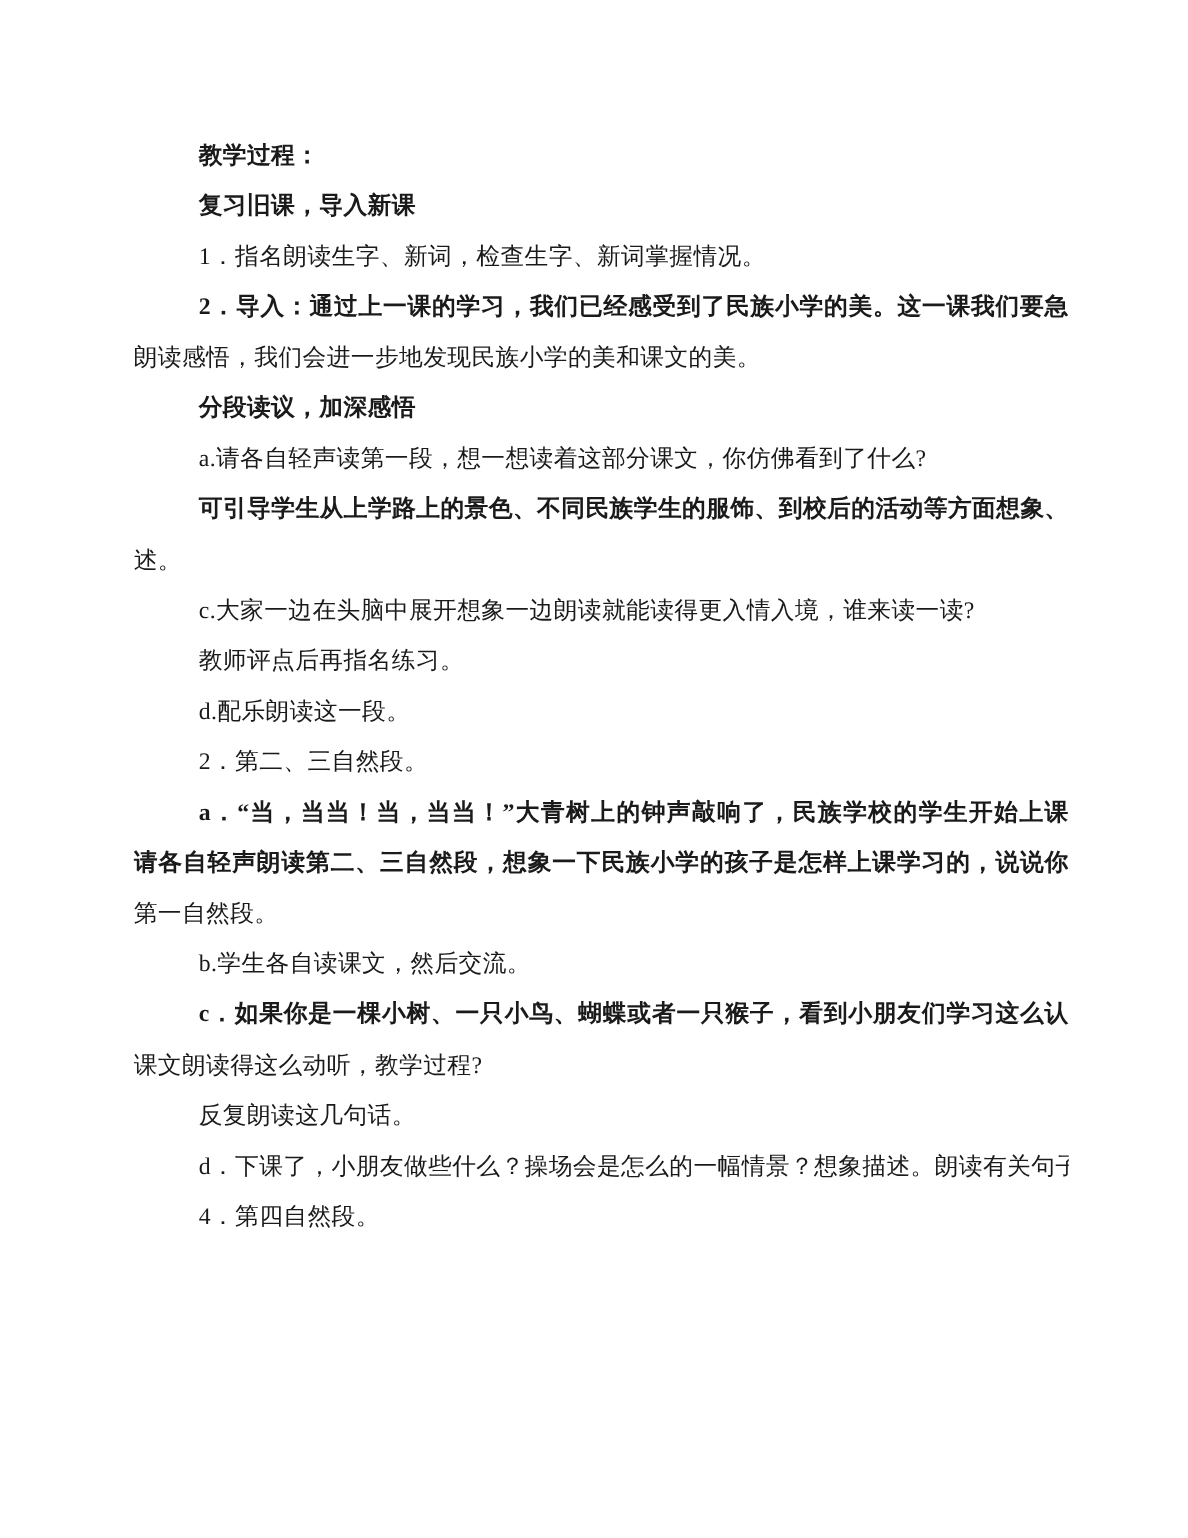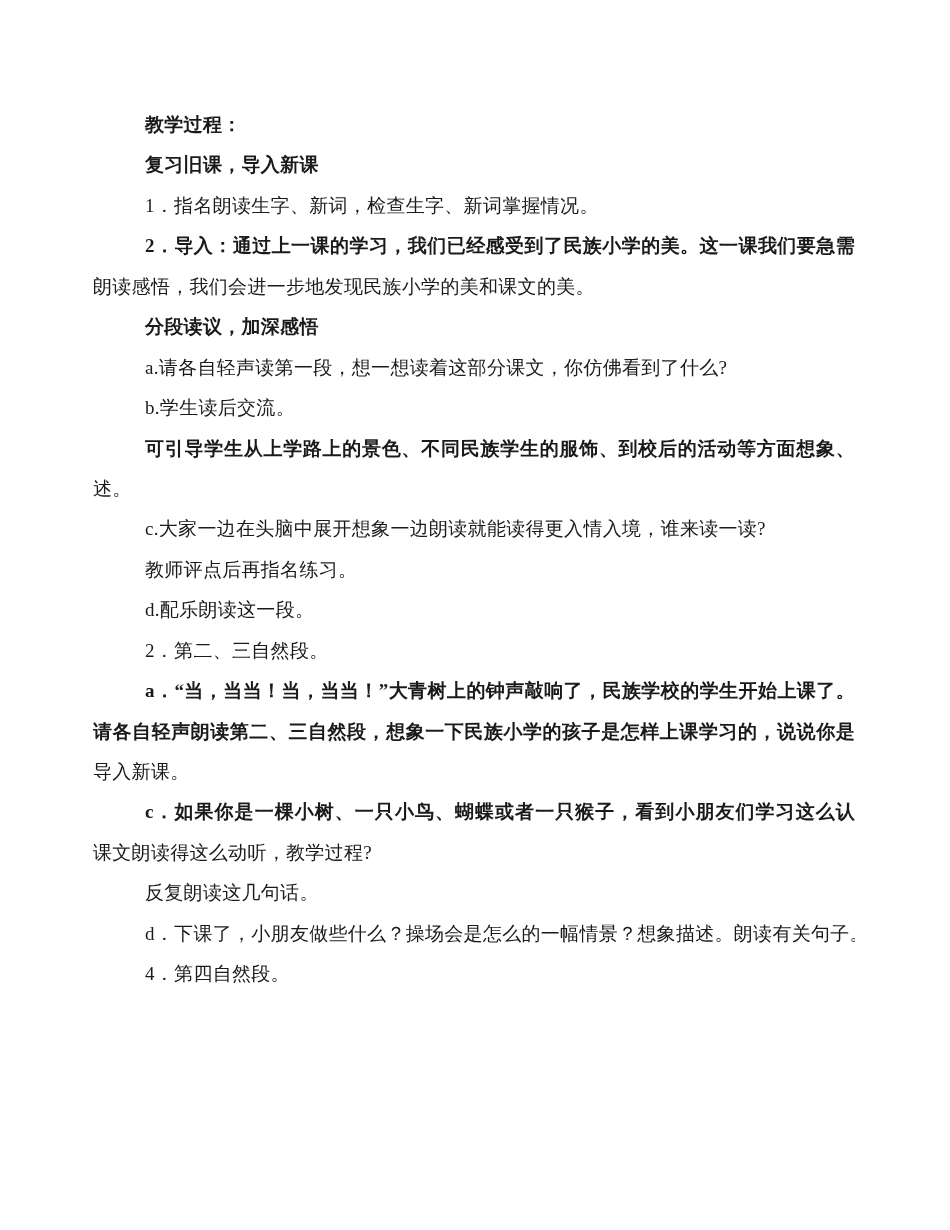--- a/index.html
+++ b/index.html
@@ -26,20 +26,21 @@
     top: 105px;
     width: 762px;
   }
   .ln {
     font-size: 19px;
     height: 40.45px;
     line-height: 40.45px;
     white-space: nowrap;
     overflow: hidden;
     letter-spacing: 0.3px;
+    margin-left: 14px;
   }
   .b {
     font-weight: bold;
   }
   .ind {
     padding-left: 52px;
   }
   .fill {
     white-space: normal;
     word-break: break-all;
@@ -53,29 +54,29 @@
 
 <div class="page">
   <div class="content">
     <div class="ln b ind">教学过程：</div>
     <div class="ln b ind">复习旧课，导入新课</div>
     <div class="ln ind">1．指名朗读生字、新词，检查生字、新词掌握情况。</div>
     <div class="ln ind fill">2．导入：通过上一课的学习，我们已经感受到了民族小学的美。这一课我们要急需</div>
     <div class="ln">朗读感悟，我们会进一步地发现民族小学的美和课文的美。</div>
     <div class="ln b ind">分段读议，加深感悟</div>
     <div class="ln ind">a.请各自轻声读第一段，想一想读着这部分课文，你仿佛看到了什么?</div>
-    <div class="ln ind">b.学生读后交流。</div>
     <div class="ln ind fill">可引导学生从上学路上的景色、不同民族学生的服饰、到校后的活动等方面想象、讲</div>
     <div class="ln">述。</div>
     <div class="ln ind">c.大家一边在头脑中展开想象一边朗读就能读得更入情入境，谁来读一读?</div>
     <div class="ln ind">教师评点后再指名练习。</div>
     <div class="ln ind">d.配乐朗读这一段。</div>
     <div class="ln ind">2．第二、三自然段。</div>
     <div class="ln ind fill">a．“当，当当！当，当当！”大青树上的钟声敲响了，民族学校的学生开始上课了。</div>
     <div class="ln fill">请各自轻声朗读第二、三自然段，想象一下民族小学的孩子是怎样上课学习的，说说你是</div>
-    <div class="ln">导入新课。</div>
+    <div class="ln">第一自然段。</div>
+    <div class="ln ind">b.学生各自读课文，然后交流。</div>
     <div class="ln ind fill">c．如果你是一棵小树、一只小鸟、蝴蝶或者一只猴子，看到小朋友们学习这么认真，</div>
     <div class="ln">课文朗读得这么动听，教学过程?</div>
     <div class="ln ind">反复朗读这几句话。</div>
     <div class="ln ind">d．下课了，小朋友做些什么？操场会是怎么的一幅情景？想象描述。朗读有关句子。</div>
     <div class="ln ind">4．第四自然段。</div>
   </div>
 </div>
 
 </body></html>

